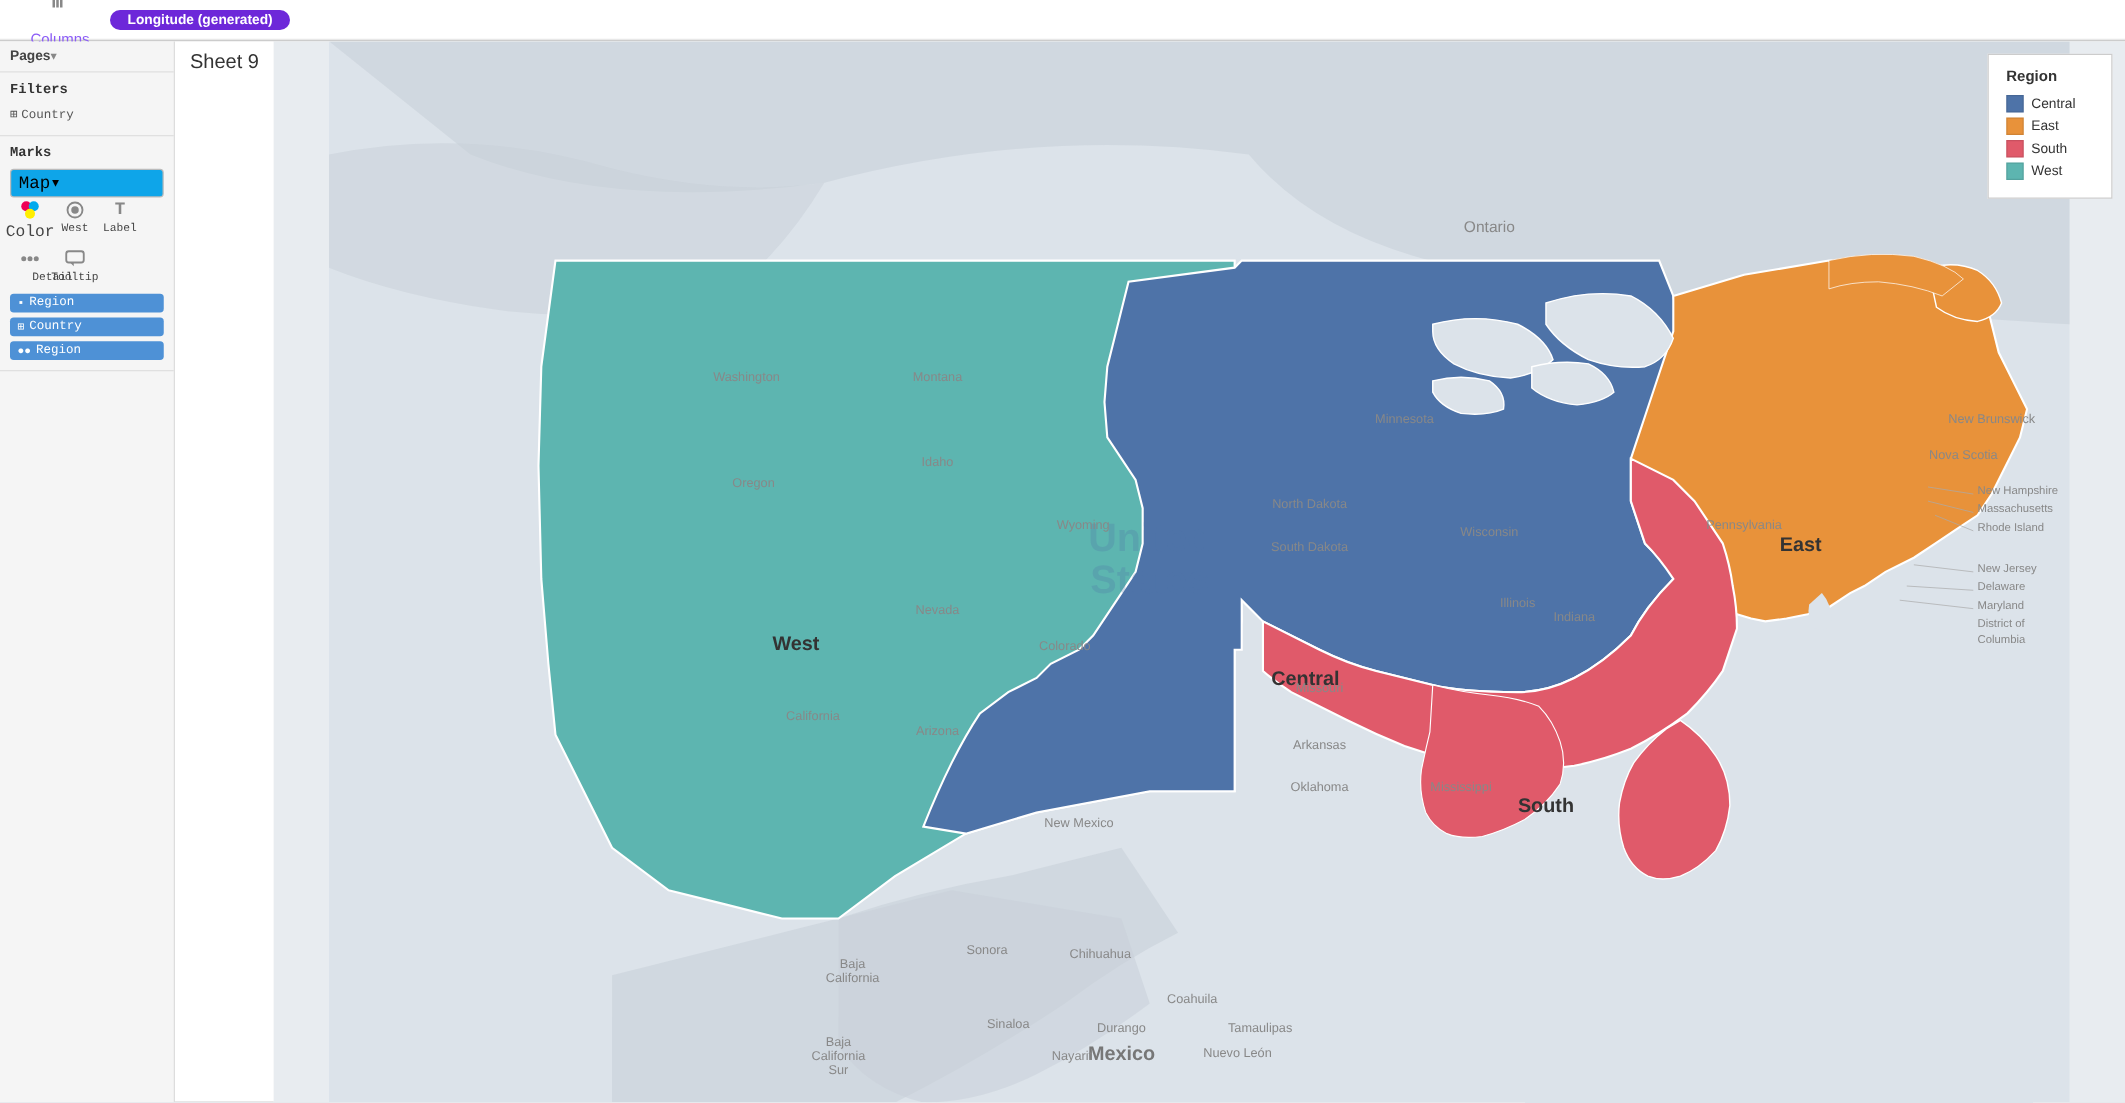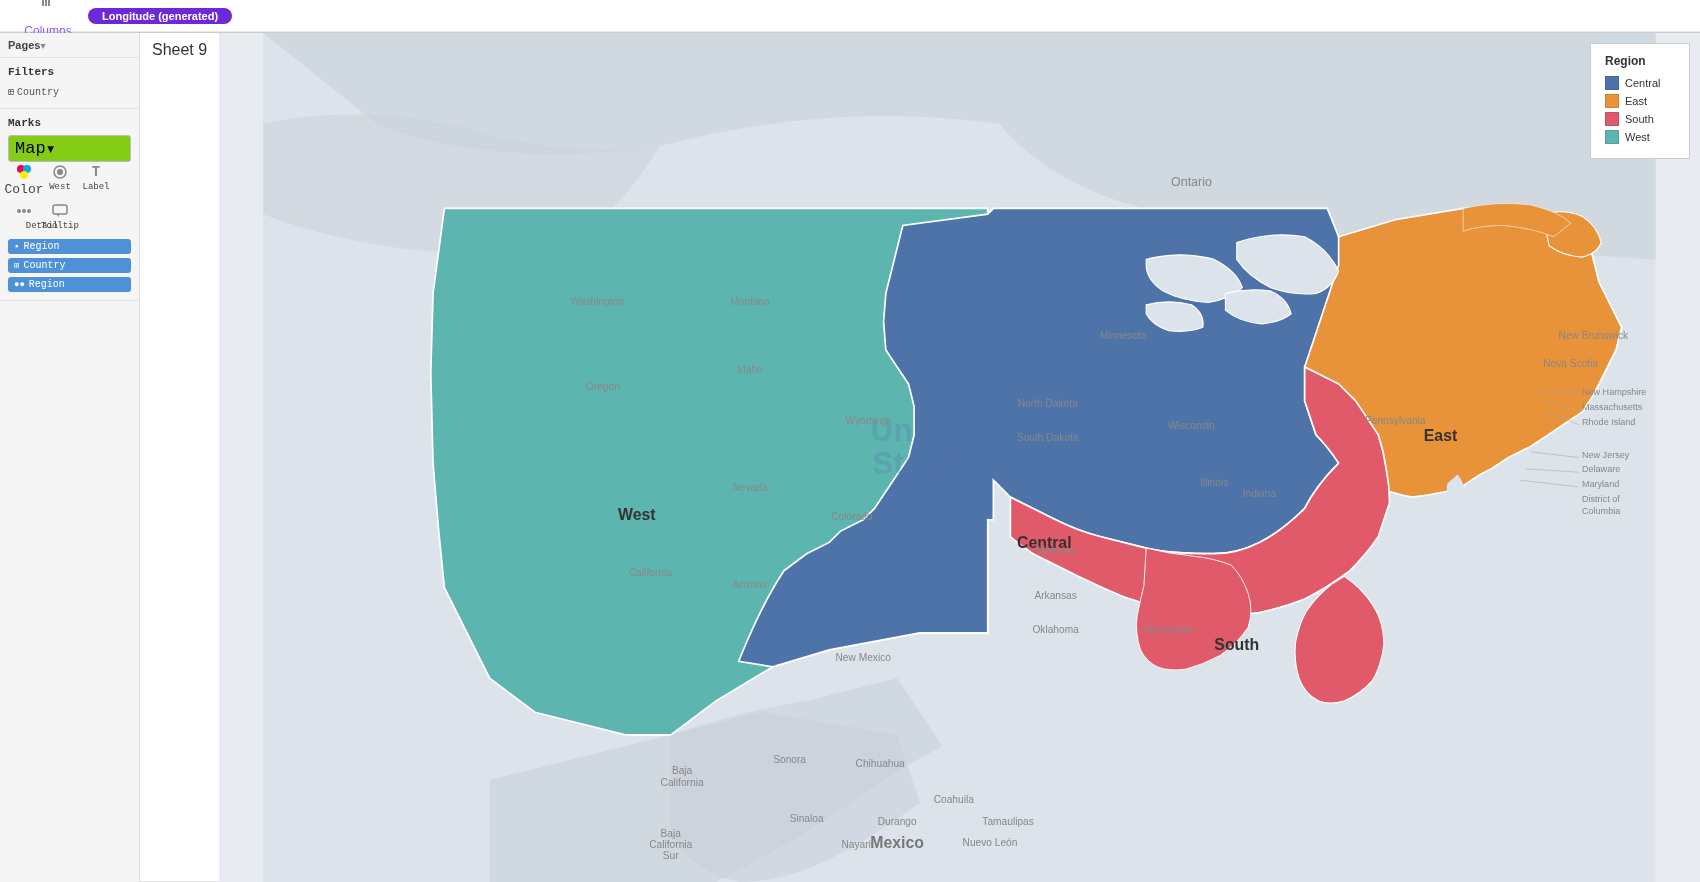--- a/index.html
+++ b/index.html
@@ -8,21 +8,21 @@
     .top-bar { background: #fff; border-bottom: 1px solid #ccc; display: flex; flex-direction: column; }
     .top-row { display: flex; align-items: center; padding: 4px 8px; border-bottom: 1px solid #e8e8e8; height: 32px; }
     .top-row-label { color: #8b5cf6; font-size: 12px; width: 80px; display: flex; align-items: center; gap: 16px; flex-direction: column; }
     .pill { background: #6d28d9; color: #fff; border-radius: 12px; padding: 2px 14px; font-size: 11px; font-weight: 600; }
 
     .main-area { display: flex; flex: 1; overflow: hidden; }
 
     .left-panel { width: 140px; background: #f5f5f5; border-right: 1px solid #ddd; display: flex; flex-direction: column; padding: 0; }
     .panel-section { padding: 8px; border-bottom: 1px solid #e0e0e0; font-family: Liberation Mono, monospace; }
     .panel-section-title { font-size: 11px; color: #333; font-weight: 600; margin-bottom: 6px; }
-    .marks-dropdown { background: #84cc16; border: 1px solid #bbb; border-radius: 3px; padding: 2px 6px; font-size: 17px; width: 100%; display: flex; align-items: center; cursor: pointer; }
+    .marks-dropdown { background: #0ea5e9; border: 1px solid #bbb; border-radius: 3px; padding: 2px 6px; font-size: 14px; width: 100%; display: flex; align-items: center; cursor: pointer; }
     .marks-icons { display: flex; gap: 4px; flex-wrap: wrap; }
     .mark-icon { display: flex; flex-direction: column; align-items: center; font-size: 9px; color: #444; cursor: pointer; width: 32px; }
     .mark-icon .icon-shape { width: 20px; height: 20px; display: flex; align-items: center; justify-content: center; font-size: 14px; }
 
     .mark-pills { display: flex; flex-direction: column; gap: 4px; margin-top: 8px; }
     .mark-pill { background: #4e91d6; color: #fff; border-radius: 3px; padding: 2px 6px; font-size: 10px; display: flex; align-items: center; gap: 4px; cursor: pointer; }
 
     .content-area { flex: 1; display: flex; overflow: hidden; position: relative; }
     .sheet-title { padding: 8px 12px; font-size: 16px; color: #333; background: #fff; border-bottom: 1px solid #e0e0e0; }
 

